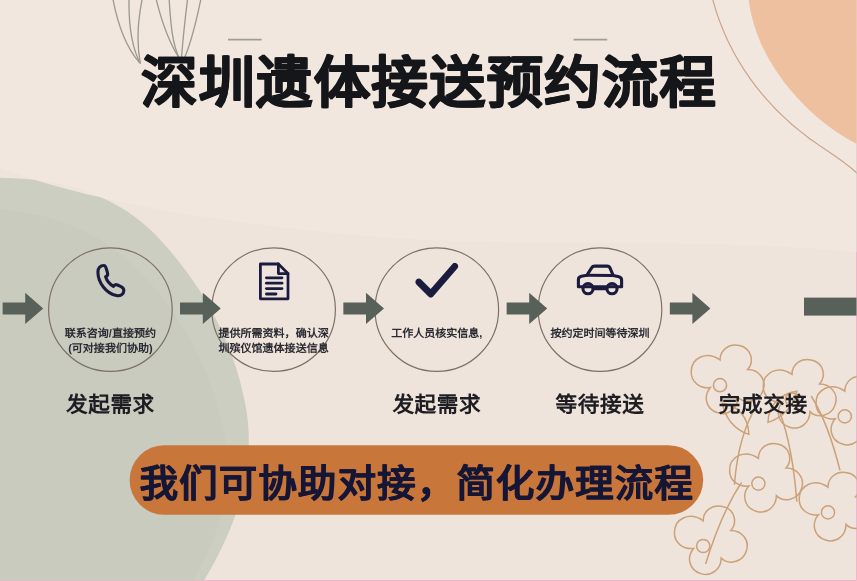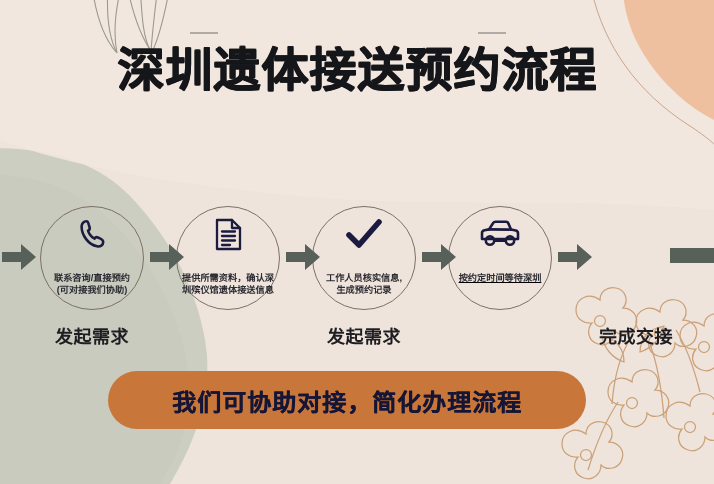--- a/index.html
+++ b/index.html
@@ -134,21 +134,21 @@
     width: 478px;
     height: 58px;
     background: #C8763A;
     border-radius: 29px;
     display: flex;
     align-items: center;
     justify-content: center;
     z-index: 7;
   }
   .banner-text {
-    font-size: 24px;
+    font-size: 32px;
     font-weight: 700;
     color: #151536;
     letter-spacing: 1px;
     white-space: nowrap;
     font-family: Liberation Mono, monospace;
     text-shadow: 0.6px 0 0 #151536;
   }
 </style>
 </head>
 <body>
@@ -318,50 +318,50 @@
 
     <div class="step" style="left:308px;">
       <div class="circle">
         <div class="icon">
           <svg width="36" height="30" viewBox="0 0 36 30" xmlns="http://www.w3.org/2000/svg" fill="none" stroke="#1B1B3F" stroke-width="5.6" stroke-linecap="round" stroke-linejoin="round">
             <path d="M3,16 L13,26 L33,3"></path>
           </svg>
         </div>
         <div class="desc">
           <div>工作人员核实信息,</div>
-          <div>生成预约记录</div>
         </div>
       </div>
       <div class="step-label">发起需求</div>
     </div>
 
     <div class="arrow" style="left:422px;">
       <svg width="34" height="30" viewBox="0 0 34 30" xmlns="http://www.w3.org/2000/svg">
         <path d="M0,10 L19,10 L19,2 L34,15 L19,28 L19,20 L0,20 Z" fill="#58605A"></path>
       </svg>
     </div>
 
-    <div class="step" style="left:444px;text-decoration:underline;">
+    <div class="step" style="left:444px;">
       <div class="circle">
         <div class="icon">
           <svg width="42" height="28" viewBox="0 0 42 28" xmlns="http://www.w3.org/2000/svg" fill="none" stroke="#1B1B3F" stroke-width="2.6" stroke-linecap="round" stroke-linejoin="round">
             <path d="M3,19 L3,13 C3,11.5 4,10.5 5.5,10.2 L10,9.4
                      L14,3.2 C14.6,2.2 15.5,1.8 16.6,1.8 L27,1.8
                      C28.2,1.8 29,2.4 29.4,3.4 L32,9.6 L36.8,10.6
                      C38.4,11 39,12 39,13.4 L39,19 Z"></path>
             <line x1="10" y1="9.4" x2="32" y2="9.6"></line>
             <circle cx="11" cy="20.6" r="4.2"></circle>
             <circle cx="31" cy="20.6" r="4.2"></circle>
             <line x1="15.4" y1="20.6" x2="26.6" y2="20.6"></line>
           </svg>
         </div>
         <div class="desc">
           <div>按约定时间等待深圳</div>
         </div>
       </div>
+      <div class="step-label">等待接送</div>
     </div>
 
     <div class="arrow" style="left:558px;">
       <svg width="34" height="30" viewBox="0 0 34 30" xmlns="http://www.w3.org/2000/svg">
         <path d="M0,10 L19,10 L19,2 L34,15 L19,28 L19,20 L0,20 Z" fill="#58605A"></path>
       </svg>
     </div>
 
     <div class="step" style="left:580px;">
       <div class="step-label">完成交接</div>

